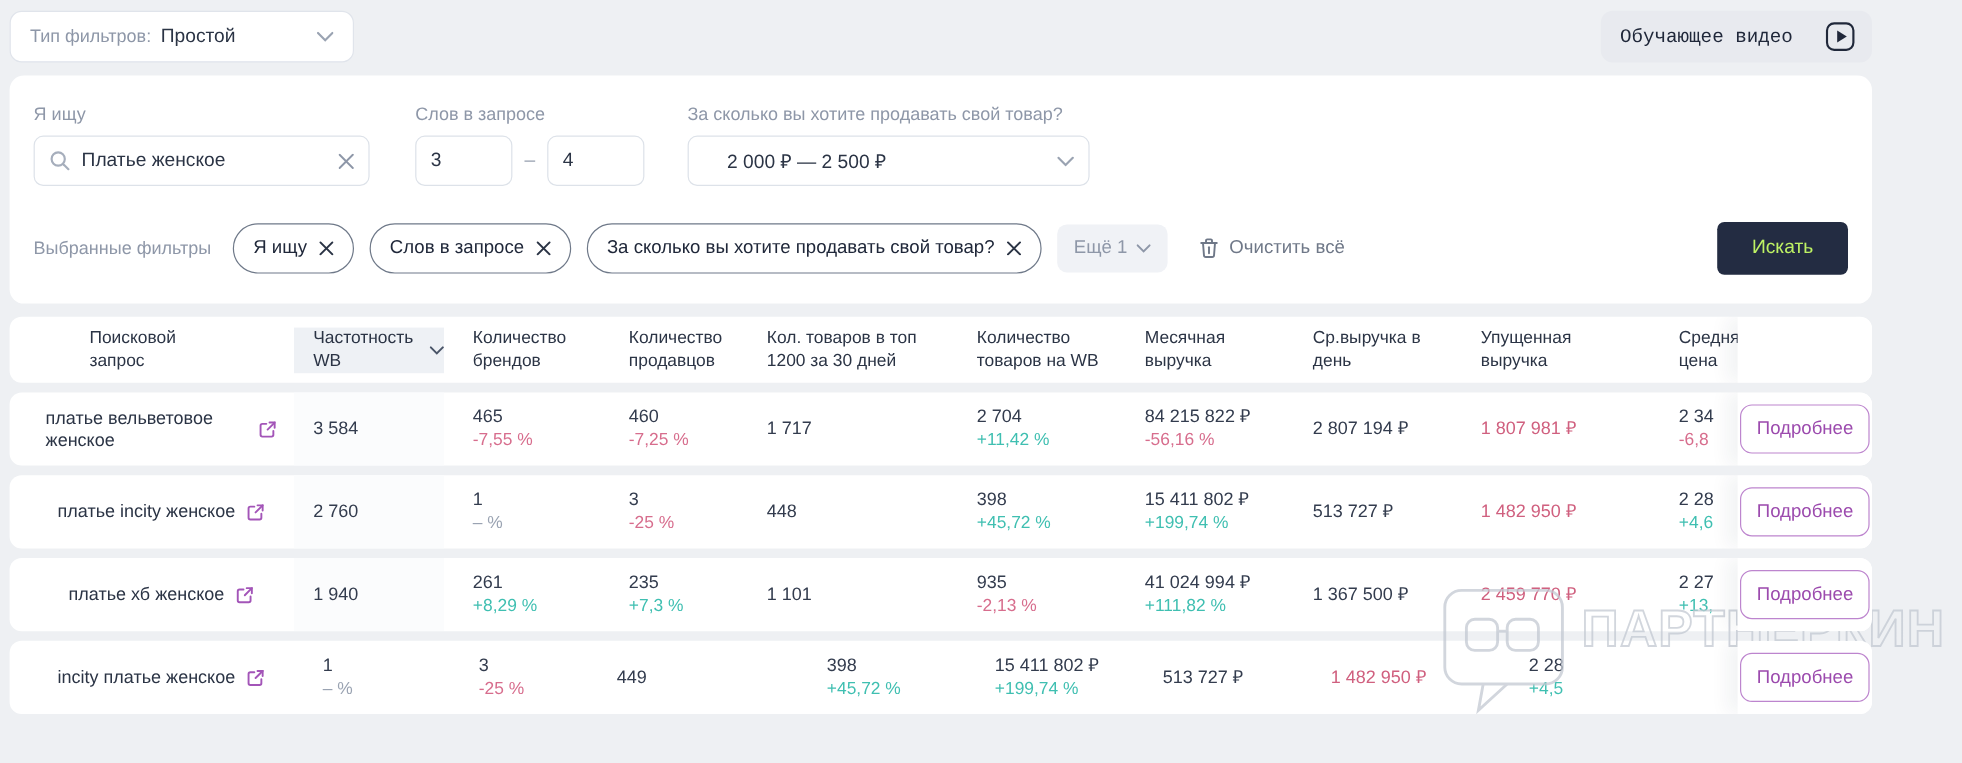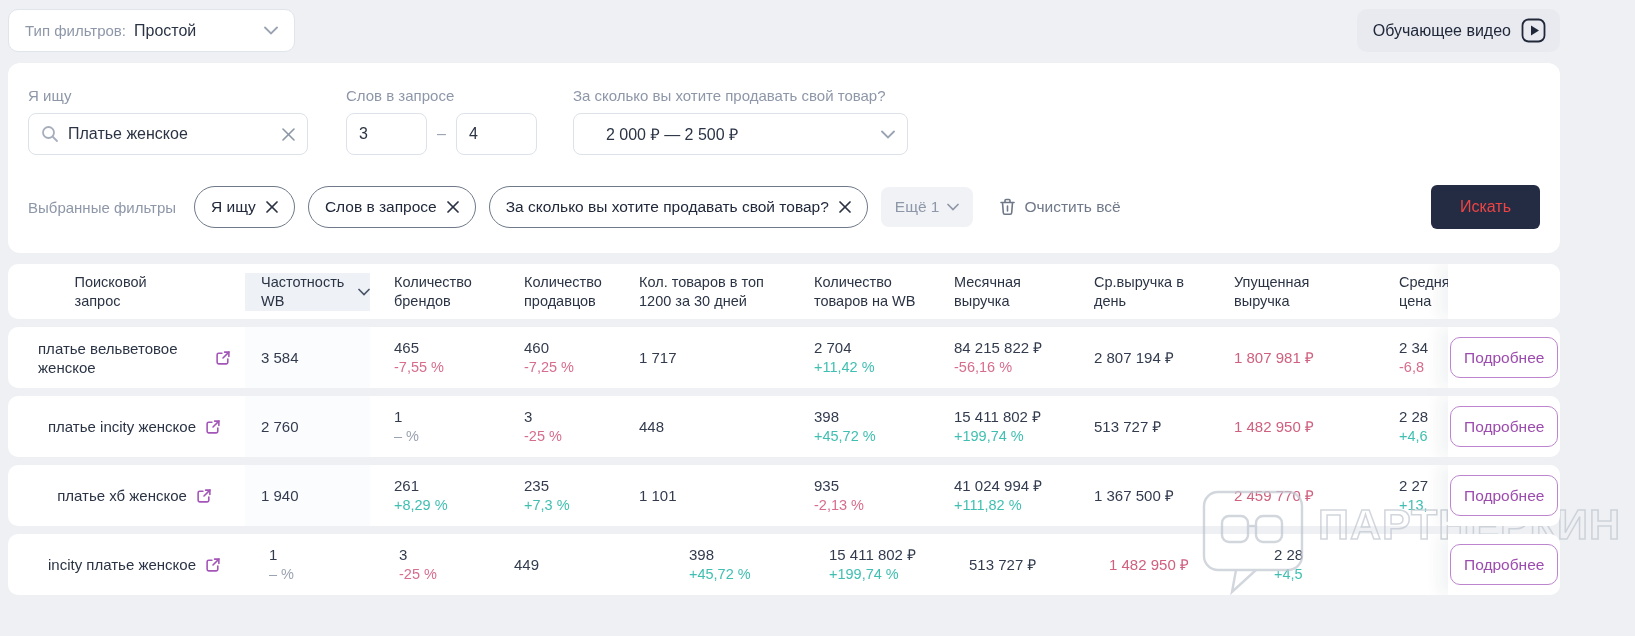--- a/index.html
+++ b/index.html
@@ -18,23 +18,23 @@
   .type-select {
     background:#fff; border:1px solid #e0e4eb; border-radius:10px;
     height:43px; display:flex; align-items:center; gap:8px;
     padding:0 16px; width:287px; cursor:pointer;
   }
   .type-select .lbl { color:#8e97a8; font-size:15px; }
   .type-select .val { font-size:16px; color:#2b3445; }
   .type-select .chev { margin-left:auto; }
   .video-btn {
     background:#e8eaef; border:none; border-radius:10px; height:43px;
-    display:flex; align-items:center; gap:10px; padding:0 14px 0 16px;
+    display:flex; align-items:center; gap:27px; padding:0 14px 0 16px;
     font-size:16px; color:#20283a; cursor:pointer;
-    font-family:Liberation Sans, sans-serif;
+    font-family:Liberation Mono, monospace;
   }
 
   
   .filter-card {
     background:#fff; border-radius:12px; margin-top:11px;
     padding:24px 20px 24px 20px;
   }
   .filters-row { display:flex; align-items:flex-start; }
   .fgroup .flabel { color:#8e97a8; font-size:15px; margin-bottom:9px; display:block; }
   .g-search { width:280px; }
@@ -60,21 +60,21 @@
     font-size:15.5px; color:#20283a; margin-right:13px; background:#fff; cursor:pointer;
     white-space:nowrap;
   }
   .chip-more {
     background:#f0f2f6; border:none; border-radius:8px; height:40px;
     display:flex; align-items:center; gap:8px; padding:0 14px;
     color:#8e97a8; font-size:15.5px; margin-right:26px; cursor:pointer;
   }
   .clear-all { display:flex; align-items:center; gap:8px; color:#6f7888; font-size:15.5px; cursor:pointer; white-space:nowrap; }
   .search-btn {
-    margin-left:auto; background:#232c42; color:#ef4444; border:none;
+    margin-left:auto; background:#232c42; color:#bef264; border:none;
     border-radius:6px; height:44px; padding:0 29px; font-size:16px;
     cursor:pointer; font-family:"Liberation Sans", sans-serif;
   }
 
   
   .table { margin-top:11px; }
   .card { background:#fff; border-radius:10px; position:relative; overflow:hidden; }
   .hdr { height:55px; display:flex; align-items:center; font-size:14.5px; color:#2b3445; }
   .row { height:61px; display:flex; align-items:stretch; margin-top:8px; font-size:15px; }
   .cell { padding-left:24px; display:flex; flex-direction:column; justify-content:center; flex-shrink:0; }

